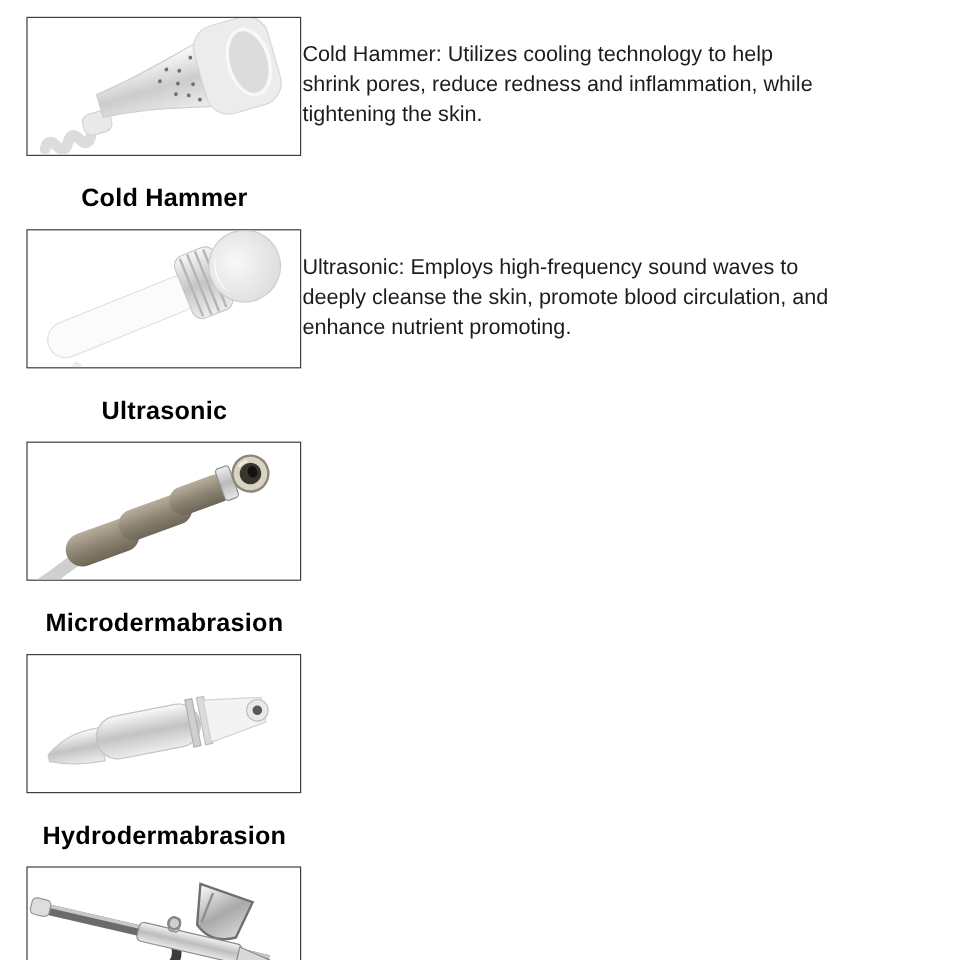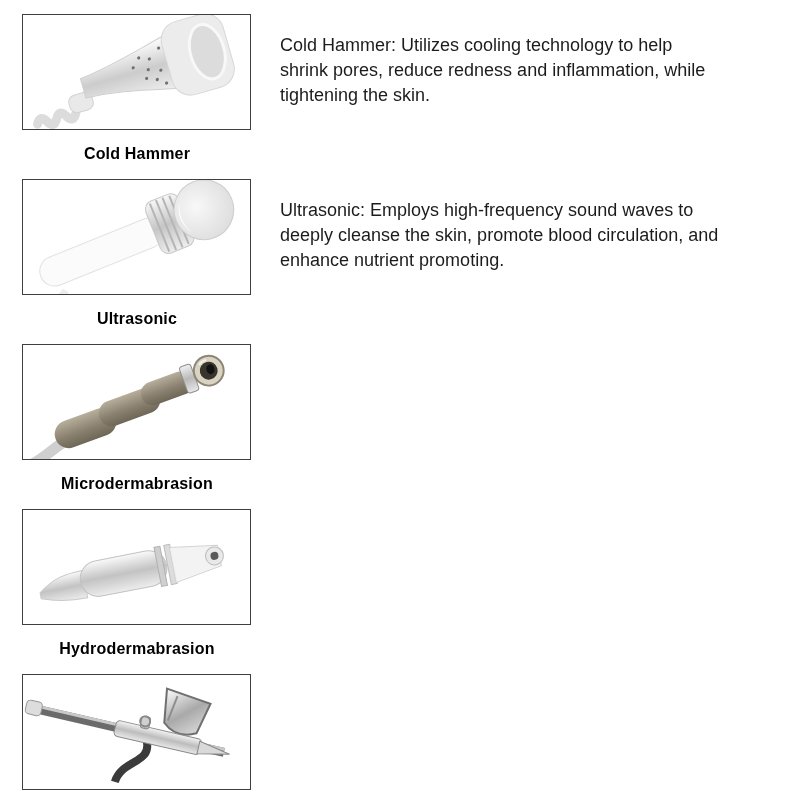--- a/index.html
+++ b/index.html
@@ -2,22 +2,22 @@
 <html><head>
 <meta charset="utf-8">
 <style>
   html,body{margin:0;padding:0;background:#ffffff;}
   body{width:800px;height:800px;font-family:"Liberation Sans", sans-serif;color:#1e1e1e;}
   .page{box-sizing:border-box;width:800px;height:800px;padding:14px 0 0 22px;background:#fff;}
   .row{display:flex;align-items:flex-start;margin-bottom:14px;}
   .fig{flex:0 0 230px;width:230px;text-align:center;}
   .imgbox{box-sizing:border-box;width:229px;height:116px;border:1px solid #3f3f3f;background:#ffffff;overflow:hidden;}
   .imgbox svg{display:block;width:227px;height:114px;}
-  .caption{font-weight:700;font-size:16px;line-height:22px;margin-top:13px;color:#000;letter-spacing:.2px;}
-  .desc{margin-left:28px;padding-top:19px;font-size:18px;line-height:25px;color:#1c1c1c;white-space:pre-line;width:510px;}
+  .caption{font-weight:700;font-size:21px;line-height:22px;margin-top:25px;color:#000;letter-spacing:.2px;}
+  .desc{padding-top:19px;font-size:18px;line-height:25px;color:#1c1c1c;white-space:pre-line;width:510px;}
 </style>
 </head>
 <body>
 
 <div class="page">
 
   <div class="row">
     <div class="fig">
       <div class="imgbox">
         <svg viewBox="0 0 228 114">

